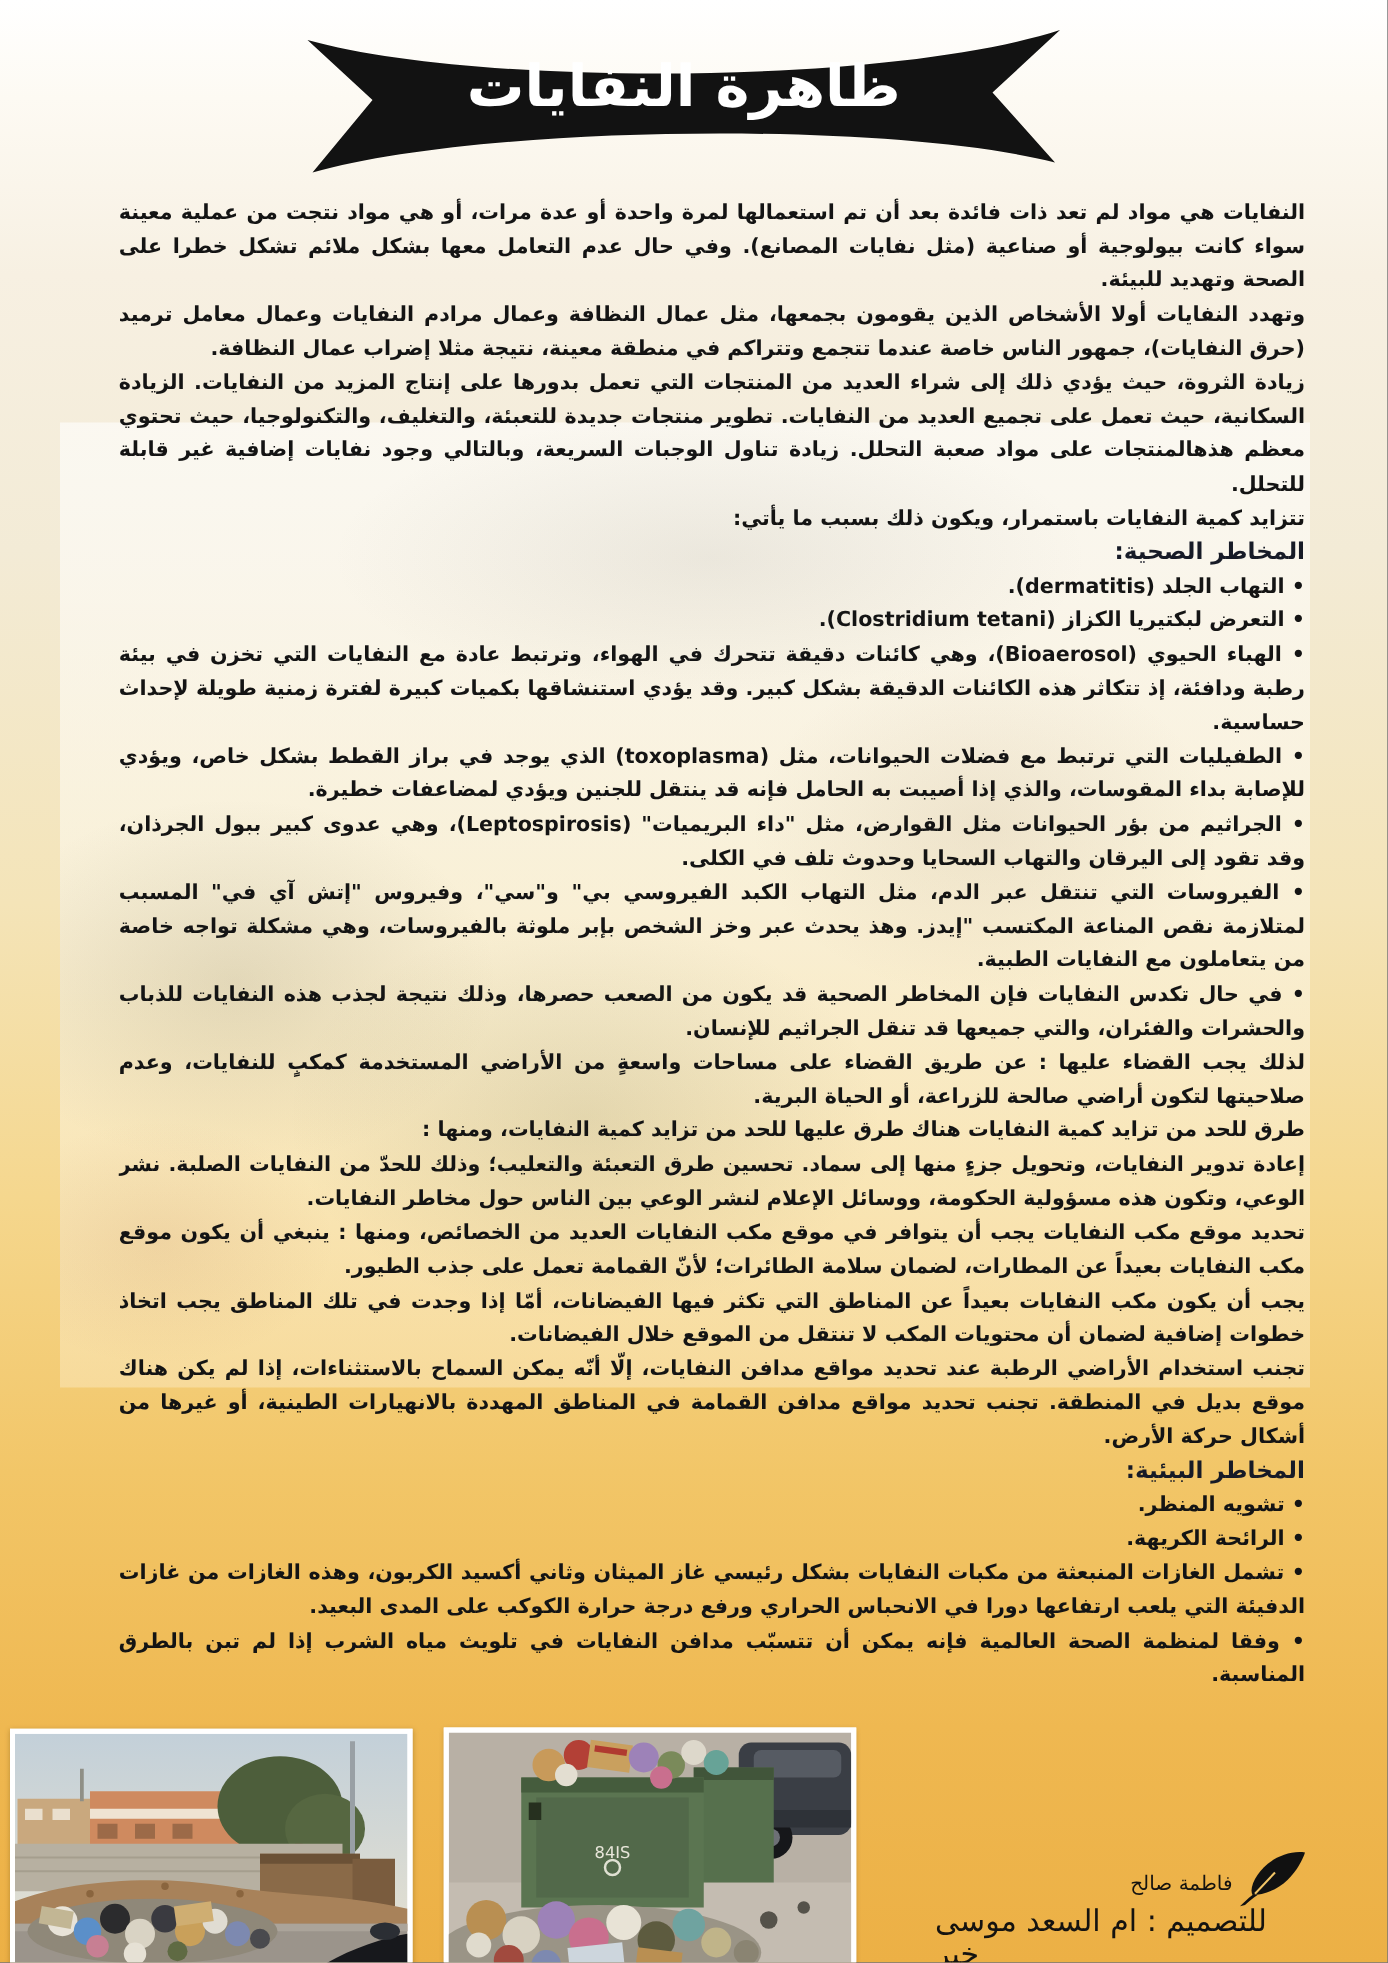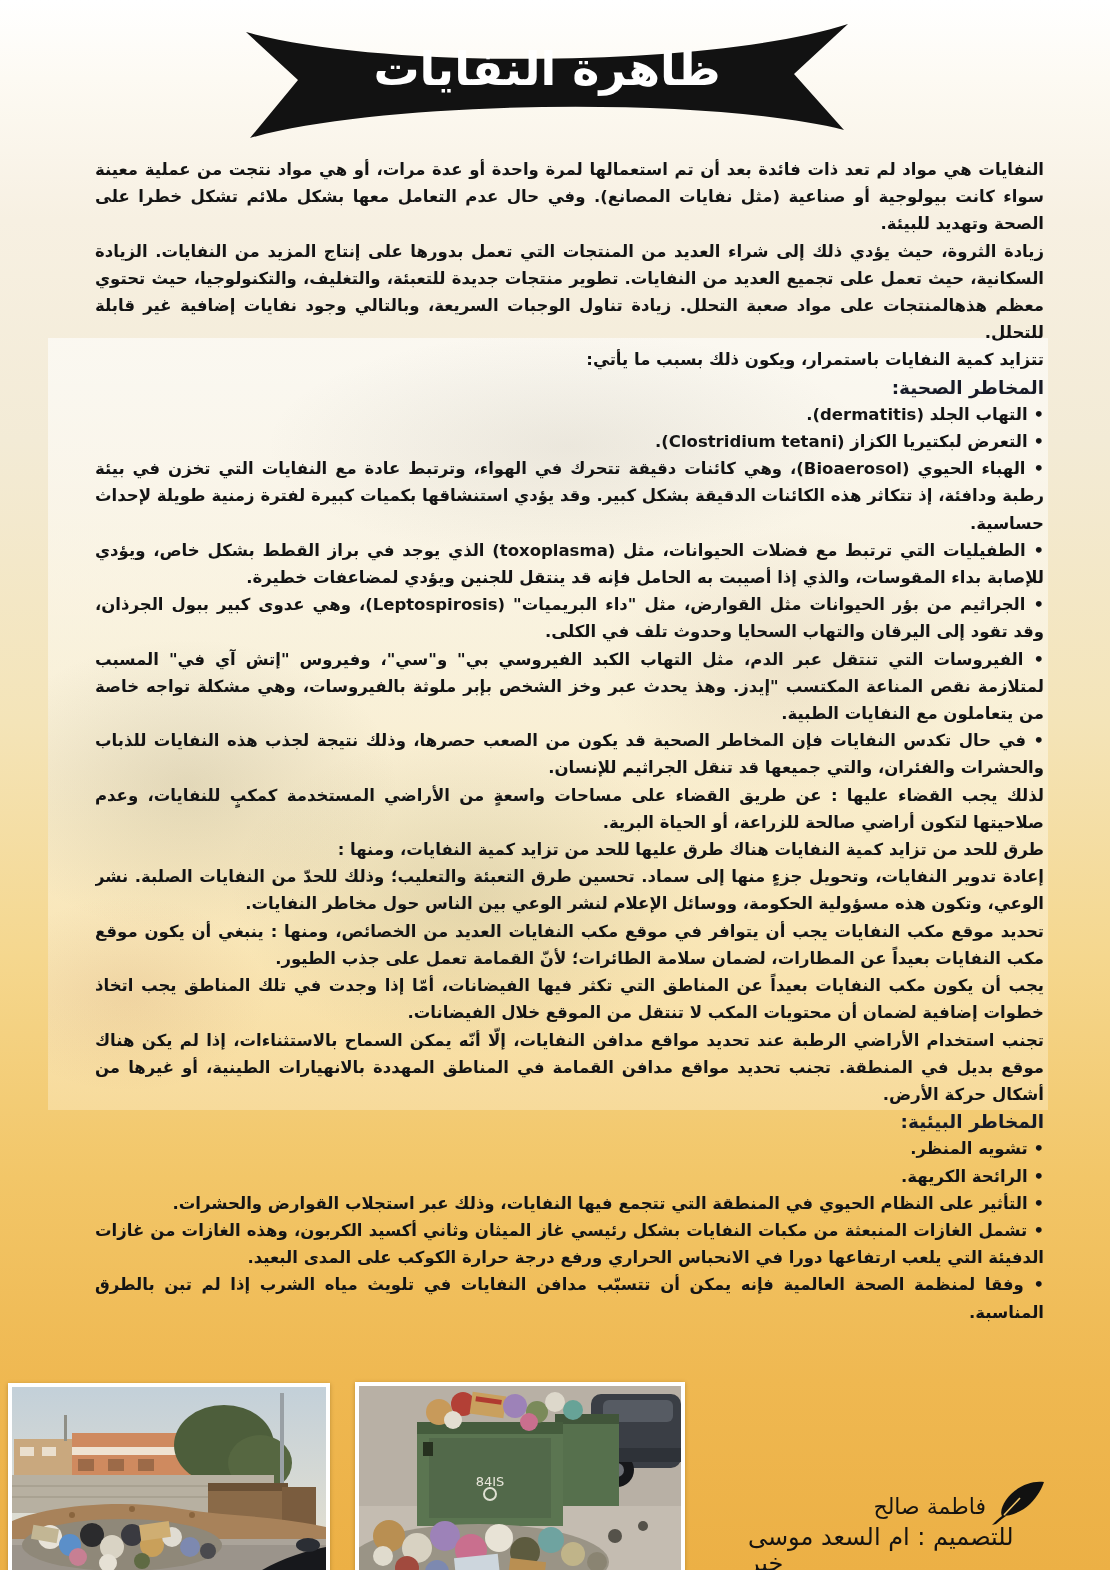--- a/index.html
+++ b/index.html
@@ -50,60 +50,60 @@
   }
   .photo svg{display:block;}
   .photo-left{left:8px;top:1383px;width:314px;height:200px;}
   .photo-center{left:355px;top:1382px;width:322px;height:200px;}
   
   .signature{
     position:absolute;right:62px;top:1478px;width:300px;
     direction:rtl;text-align:left;color:#151310;
   }
   .sig-row{display:flex;align-items:flex-end;justify-content:flex-start;gap:4px;direction:rtl;}
-  .sig-author{font-size:22px;line-height:26px;}
+  .sig-author{font-size:16px;line-height:26px;}
   .sig-credit{font-size:24px;line-height:26px;margin-top:4px;}
   .quill{width:58px;height:48px;margin-bottom:-6px;}
 </style>
 </head>
 <body>
 
 <div class="page">
 
   <div class="faded-zone"></div>
 
   <div class="banner">
     <svg viewBox="0 0 610 134">
       <path d="M4,24 C140,62 470,60 606,16 L552,66 L602,122 C468,88 142,92 8,130 L56,72 Z" fill="#121212"></path>
     </svg>
     <div class="banner-title">ظاهرة النفايات</div>
   </div>
 
   <div class="article" lang="ar">
       <p class="para body">النفايات هي مواد لم تعد ذات فائدة بعد أن تم استعمالها لمرة واحدة أو عدة مرات، أو هي مواد نتجت من عملية معينة سواء كانت بيولوجية أو صناعية (مثل نفايات المصانع). وفي حال عدم التعامل معها بشكل ملائم تشكل خطرا على الصحة وتهديد للبيئة.</p>
+      <p class="para body">وتهدد النفايات أولا الأشخاص الذين يقومون بجمعها، مثل عمال النظافة وعمال مرادم النفايات وعمال معامل ترميد (حرق النفايات)، جمهور الناس خاصة عندما تتجمع وتتراكم في منطقة معينة، نتيجة مثلا إضراب عمال النظافة.</p>
       <p class="para body">زيادة الثروة، حيث يؤدي ذلك إلى شراء العديد من المنتجات التي تعمل بدورها على إنتاج المزيد من النفايات. الزيادة السكانية، حيث تعمل على تجميع العديد من النفايات. تطوير منتجات جديدة للتعبئة، والتغليف، والتكنولوجيا، حيث تحتوي معظم هذهالمنتجات على مواد صعبة التحلل. زيادة تناول الوجبات السريعة، وبالتالي وجود نفايات إضافية غير قابلة للتحلل.</p>
       <p class="para body">تتزايد كمية النفايات باستمرار، ويكون ذلك بسبب ما يأتي:</p>
       <p class="para heading">المخاطر الصحية:</p>
       <p class="para body">• التهاب الجلد (dermatitis).</p>
       <p class="para body">• التعرض لبكتيريا الكزاز (Clostridium tetani).</p>
       <p class="para body">• الهباء الحيوي (Bioaerosol)، وهي كائنات دقيقة تتحرك في الهواء، وترتبط عادة مع النفايات التي تخزن في بيئة رطبة ودافئة، إذ تتكاثر هذه الكائنات الدقيقة بشكل كبير. وقد يؤدي استنشاقها بكميات كبيرة لفترة زمنية طويلة لإحداث حساسية.</p>
       <p class="para body">• الطفيليات التي ترتبط مع فضلات الحيوانات، مثل (toxoplasma) الذي يوجد في براز القطط بشكل خاص، ويؤدي للإصابة بداء المقوسات، والذي إذا أصيبت به الحامل فإنه قد ينتقل للجنين ويؤدي لمضاعفات خطيرة.</p>
       <p class="para body">• الجراثيم من بؤر الحيوانات مثل القوارض، مثل "داء البريميات" (Leptospirosis)، وهي عدوى كبير ببول الجرذان، وقد تقود إلى اليرقان والتهاب السحايا وحدوث تلف في الكلى.</p>
       <p class="para body">• الفيروسات التي تنتقل عبر الدم، مثل التهاب الكبد الفيروسي بي" و"سي"، وفيروس "إتش آي في" المسبب لمتلازمة نقص المناعة المكتسب "إيدز. وهذ يحدث عبر وخز الشخص بإبر ملوثة بالفيروسات، وهي مشكلة تواجه خاصة من يتعاملون مع النفايات الطبية.</p>
       <p class="para body">• في حال تكدس النفايات فإن المخاطر الصحية قد يكون من الصعب حصرها، وذلك نتيجة لجذب هذه النفايات للذباب والحشرات والفئران، والتي جميعها قد تنقل الجراثيم للإنسان.</p>
       <p class="para body">لذلك يجب القضاء عليها : عن طريق القضاء على مساحات واسعةٍ من الأراضي المستخدمة كمكبٍ للنفايات، وعدم صلاحيتها لتكون أراضي صالحة للزراعة، أو الحياة البرية.</p>
       <p class="para body">طرق للحد من تزايد كمية النفايات هناك طرق عليها للحد من تزايد كمية النفايات، ومنها :</p>
       <p class="para body">إعادة تدوير النفايات، وتحويل جزءٍ منها إلى سماد. تحسين طرق التعبئة والتعليب؛ وذلك للحدّ من النفايات الصلبة. نشر الوعي، وتكون هذه مسؤولية الحكومة، ووسائل الإعلام لنشر الوعي بين الناس حول مخاطر النفايات.</p>
       <p class="para body">تحديد موقع مكب النفايات يجب أن يتوافر في موقع مكب النفايات العديد من الخصائص، ومنها : ينبغي أن يكون موقع مكب النفايات بعيداً عن المطارات، لضمان سلامة الطائرات؛ لأنّ القمامة تعمل على جذب الطيور.</p>
       <p class="para body">يجب أن يكون مكب النفايات بعيداً عن المناطق التي تكثر فيها الفيضانات، أمّا إذا وجدت في تلك المناطق يجب اتخاذ خطوات إضافية لضمان أن محتويات المكب لا تنتقل من الموقع خلال الفيضانات.</p>
       <p class="para body">تجنب استخدام الأراضي الرطبة عند تحديد مواقع مدافن النفايات، إلّا أنّه يمكن السماح بالاستثناءات، إذا لم يكن هناك موقع بديل في المنطقة. تجنب تحديد مواقع مدافن القمامة في المناطق المهددة بالانهيارات الطينية، أو غيرها من أشكال حركة الأرض.</p>
       <p class="para heading">المخاطر البيئية:</p>
       <p class="para body">• تشويه المنظر.</p>
       <p class="para body">• الرائحة الكريهة.</p>
-      <p class="para body">• التأثير على النظام الحيوي في المنطقة التي تتجمع فيها النفايات، وذلك عبر استجلاب القوارض والحشرات.</p>
       <p class="para body">• تشمل الغازات المنبعثة من مكبات النفايات بشكل رئيسي غاز الميثان وثاني أكسيد الكربون، وهذه الغازات من غازات الدفيئة التي يلعب ارتفاعها دورا في الانحباس الحراري ورفع درجة حرارة الكوكب على المدى البعيد.</p>
       <p class="para body">• وفقا لمنظمة الصحة العالمية فإنه يمكن أن تتسبّب مدافن النفايات في تلويث مياه الشرب إذا لم تبن بالطرق المناسبة.</p>
     </div>
 
   <div class="photo photo-left">
     <svg viewBox="0 0 314 192" width="314" height="192">
       <defs>
         <linearGradient id="sky1" x1="0" y1="0" x2="0" y2="1">
           <stop offset="0" stop-color="#c3d0d9"></stop>
             <stop offset="1" stop-color="#e9e2cf"></stop>

